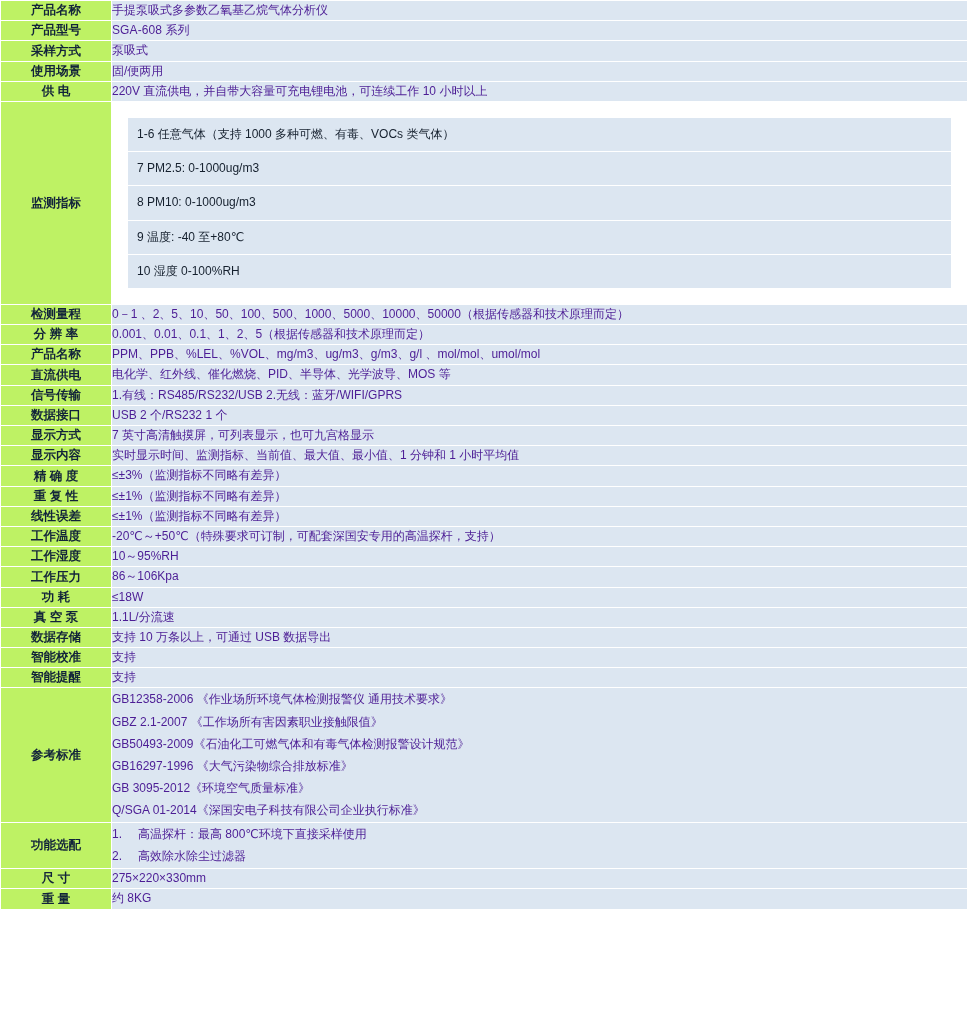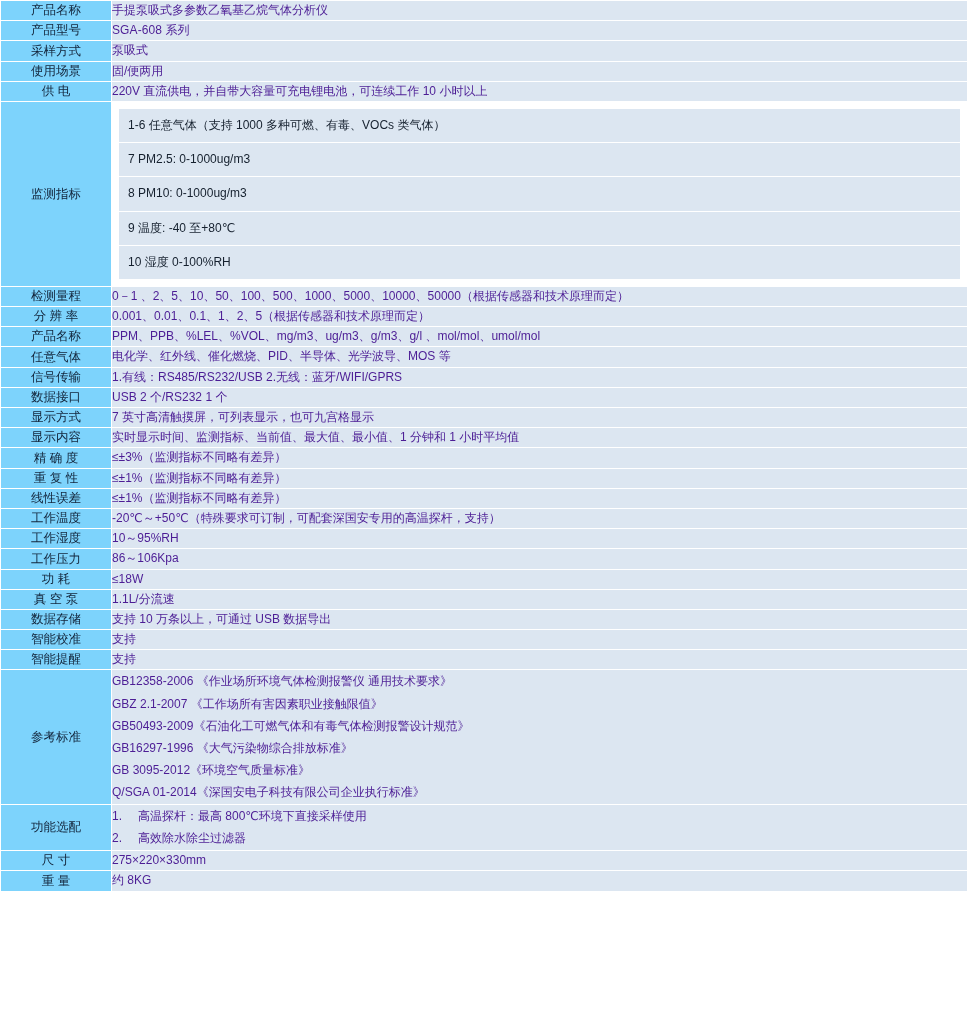--- a/index.html
+++ b/index.html
@@ -18,23 +18,23 @@
     width: 968px;
     table-layout: fixed;
   }
   .spec-table td {
     border: 1px solid #ffffff;
     vertical-align: middle;
     padding: 0;
   }
   .label-cell {
     width: 110px;
-    background: #7dd3fc;
+    background: #bef264;
     color: #12243a;
-    font-weight: normal;
+    font-weight: bold;
     text-align: center;
     font-size: 12.5px;
     padding: 7px 4px;
     line-height: 1.5;
     margin-left: 40px;
   }
   .value-cell {
     background: #dce6f1;
     color: #4c1d95;
     font-size: 12px;
@@ -111,21 +111,21 @@
       <td class="value-cell">固/便两用</td>
     </tr>
 
     <tr>
       <td class="label-cell">供    电</td>
       <td class="value-cell">220V 直流供电，并自带大容量可充电锂电池，可连续工作 10 小时以上</td>
     </tr>
 
     <tr>
       <td class="label-cell">监测指标</td>
-      <td style="padding:7px;">
+      <td style="padding:16px;">
         <table class="nested">
           <tbody>
             <tr>
                 <td>1-6 任意气体（支持 1000 多种可燃、有毒、VOCs 类气体）</td>
               </tr>
             <tr>
                 <td>7 PM2.5: 0-1000ug/m3</td>
               </tr>
             <tr>
                 <td>8 PM10: 0-1000ug/m3</td>
@@ -150,21 +150,21 @@
       <td class="label-cell">分  辨  率</td>
       <td class="value-cell">0.001、0.01、0.1、1、2、5（根据传感器和技术原理而定）</td>
     </tr>
 
     <tr>
       <td class="label-cell">产品名称</td>
       <td class="value-cell">PPM、PPB、%LEL、%VOL、mg/m3、ug/m3、g/m3、g/l 、mol/mol、umol/mol</td>
     </tr>
 
     <tr>
-      <td class="label-cell">任意气体</td>
+      <td class="label-cell">直流供电</td>
       <td class="value-cell">电化学、红外线、催化燃烧、PID、半导体、光学波导、MOS 等</td>
     </tr>
 
     <tr>
       <td class="label-cell">信号传输</td>
       <td class="value-cell">1.有线：RS485/RS232/USB     2.无线：蓝牙/WIFI/GPRS</td>
     </tr>
 
     <tr>
       <td class="label-cell">数据接口</td>

